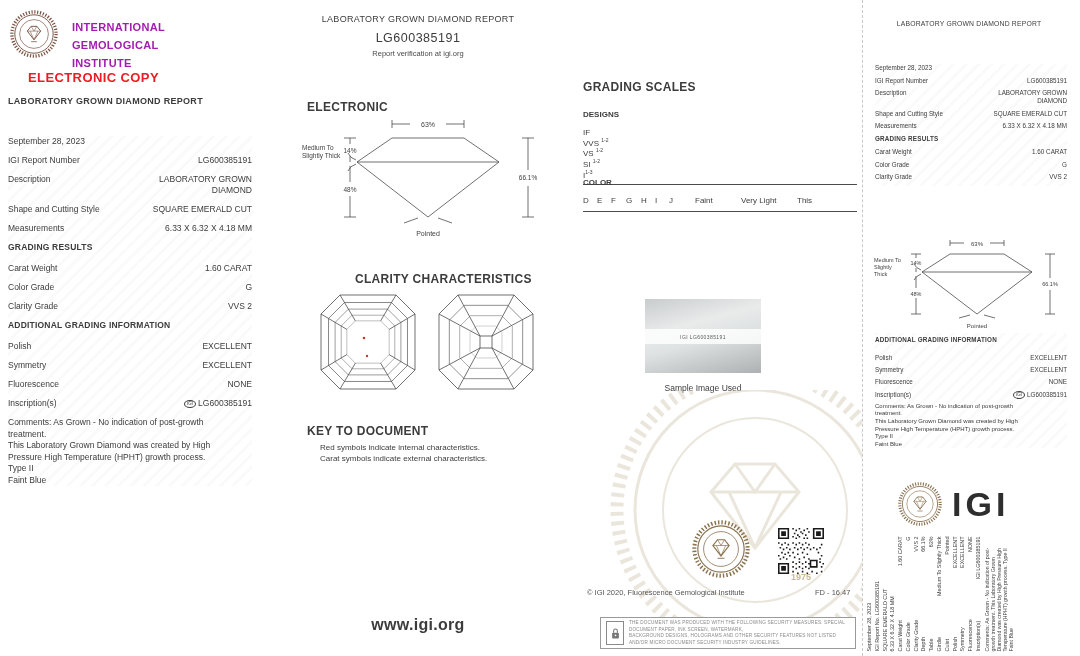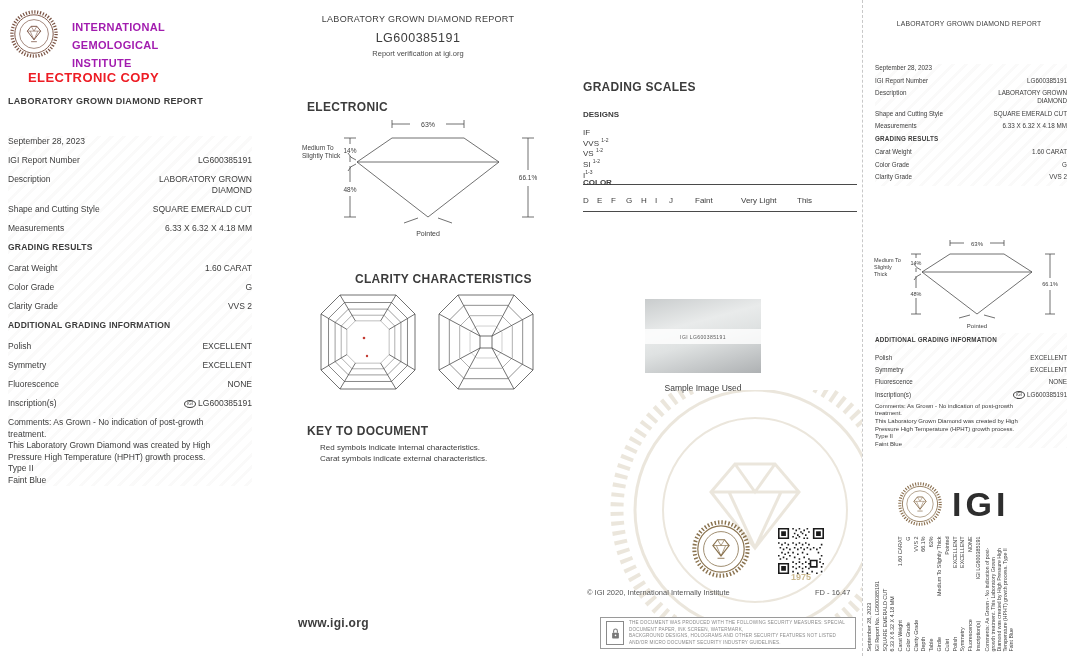--- a/index.html
+++ b/index.html
@@ -25,21 +25,21 @@
   .c-head .t2{font-size:12.5px;margin-top:7px;letter-spacing:.5px;}
   .c-head .t3{font-size:7.5px;margin-top:4px;color:#4a4a4a;}
   .h9{font-size:12px;font-weight:bold;letter-spacing:.3px;}
   .prop-h{position:absolute;left:307px;top:100px;}
   .prop-svg{position:absolute;left:300px;top:112px;}
   .cc-h{position:absolute;left:313px;top:272px;margin-left:42px;}
   .cc-d1{position:absolute;left:318px;top:292px;}
   .cc-d2{position:absolute;left:436px;top:292px;}
   .key-h{position:absolute;left:307px;top:424px;}
   .key-t{position:absolute;left:320px;top:442px;font-size:8px;line-height:11px;}
-  .site{position:absolute;left:298px;top:616px;width:240px;font-size:12px;font-weight:bold;letter-spacing:.3px;}
+  .site{position:absolute;left:298px;top:616px;width:240px;text-align:center;font-size:16px;font-weight:bold;letter-spacing:.3px;}
   svg .ln{stroke:#4d4d4d;stroke-width:.8;fill:none;}
   svg .tx{fill:#3e3e3e;font-family:"Liberation Sans",sans-serif;}
   
   .gs-h{position:absolute;left:583px;top:80px;}
   .cl-h{position:absolute;left:583px;top:110px;font-size:8px;font-weight:bold;}
   .cl-table{position:absolute;left:583px;top:126px;width:274px;}
   .cl-codes{display:flex;font-size:8px;flex-direction:column;}
   .cl-codes sup{font-size:5px;}
   .c0{width:42px;}.c1{width:60px;}.c2{width:62px;}.c3{width:52px;}.c4{width:58px;}
   .cl-line{border-top:1.5px solid #4a4a4a;margin-top:5px;}
@@ -315,21 +315,21 @@
       M10 12h1v1h-1z M12 13h1v1h-1z M14 12h1v1h-1z M16 13h1v1h-1z M18 12h1v1h-1z
       M20 13h1v1h-1z M22 12h1v1h-1z M24 13h1v1h-1z M26 12h1v1h-1z M27 10h1v1h-1z
       M9 15h1v1H9z M12 16h1v1h-1z M15 15h1v1h-1z M18 16h1v1h-1z M25 15h1v1h-1z M27 17h1v1h-1z
       M10 18h1v1h-1z M13 19h1v1h-1z M16 18h1v1h-1z M19 19h1v1h-1z M26 19h1v1h-1z
       M9 21h1v1H9z M11 22h1v1h-1z M13 21h1v1h-1z M15 22h1v1h-1z M17 21h1v1h-1z M19 22h1v1h-1z
       M26 21h1v1h-1z M28 22h1v1h-1z M9 24h1v1H9z M11 25h1v1h-1z M13 24h1v1h-1z M15 25h1v1h-1z
       M17 24h1v1h-1z M19 25h1v1h-1z M27 24h1v1h-1z M9 27h1v1H9z M12 28h1v1h-1z M15 27h1v1h-1z
       M18 28h1v1h-1z M21 27h1v1h-1z M24 28h1v1h-1z M27 27h1v1h-1z"></path>
   </svg>
 
-  <div class="copyright">© IGI 2020, International Internally Institute</div>
+  <div class="copyright">© IGI 2020, Fluorescence Gemological Institute</div>
   <div class="fdcode">FD - 16.47</div>
   <div class="disclaimer">
     <div class="lockbox">
       <svg width="9" height="13" viewBox="0 0 12 16">
         <path d="M3.5 7V4.5a2.5 2.5 0 0 1 5 0V7" fill="none" stroke="#777" stroke-width="1.4"></path>
         <rect x="1.5" y="7" width="9" height="7.5" rx="1" fill="#777"></rect>
         <circle cx="6" cy="10.5" r="1.1" fill="#fff"></circle>
       </svg>
     </div>
     <div class="disc-t">

